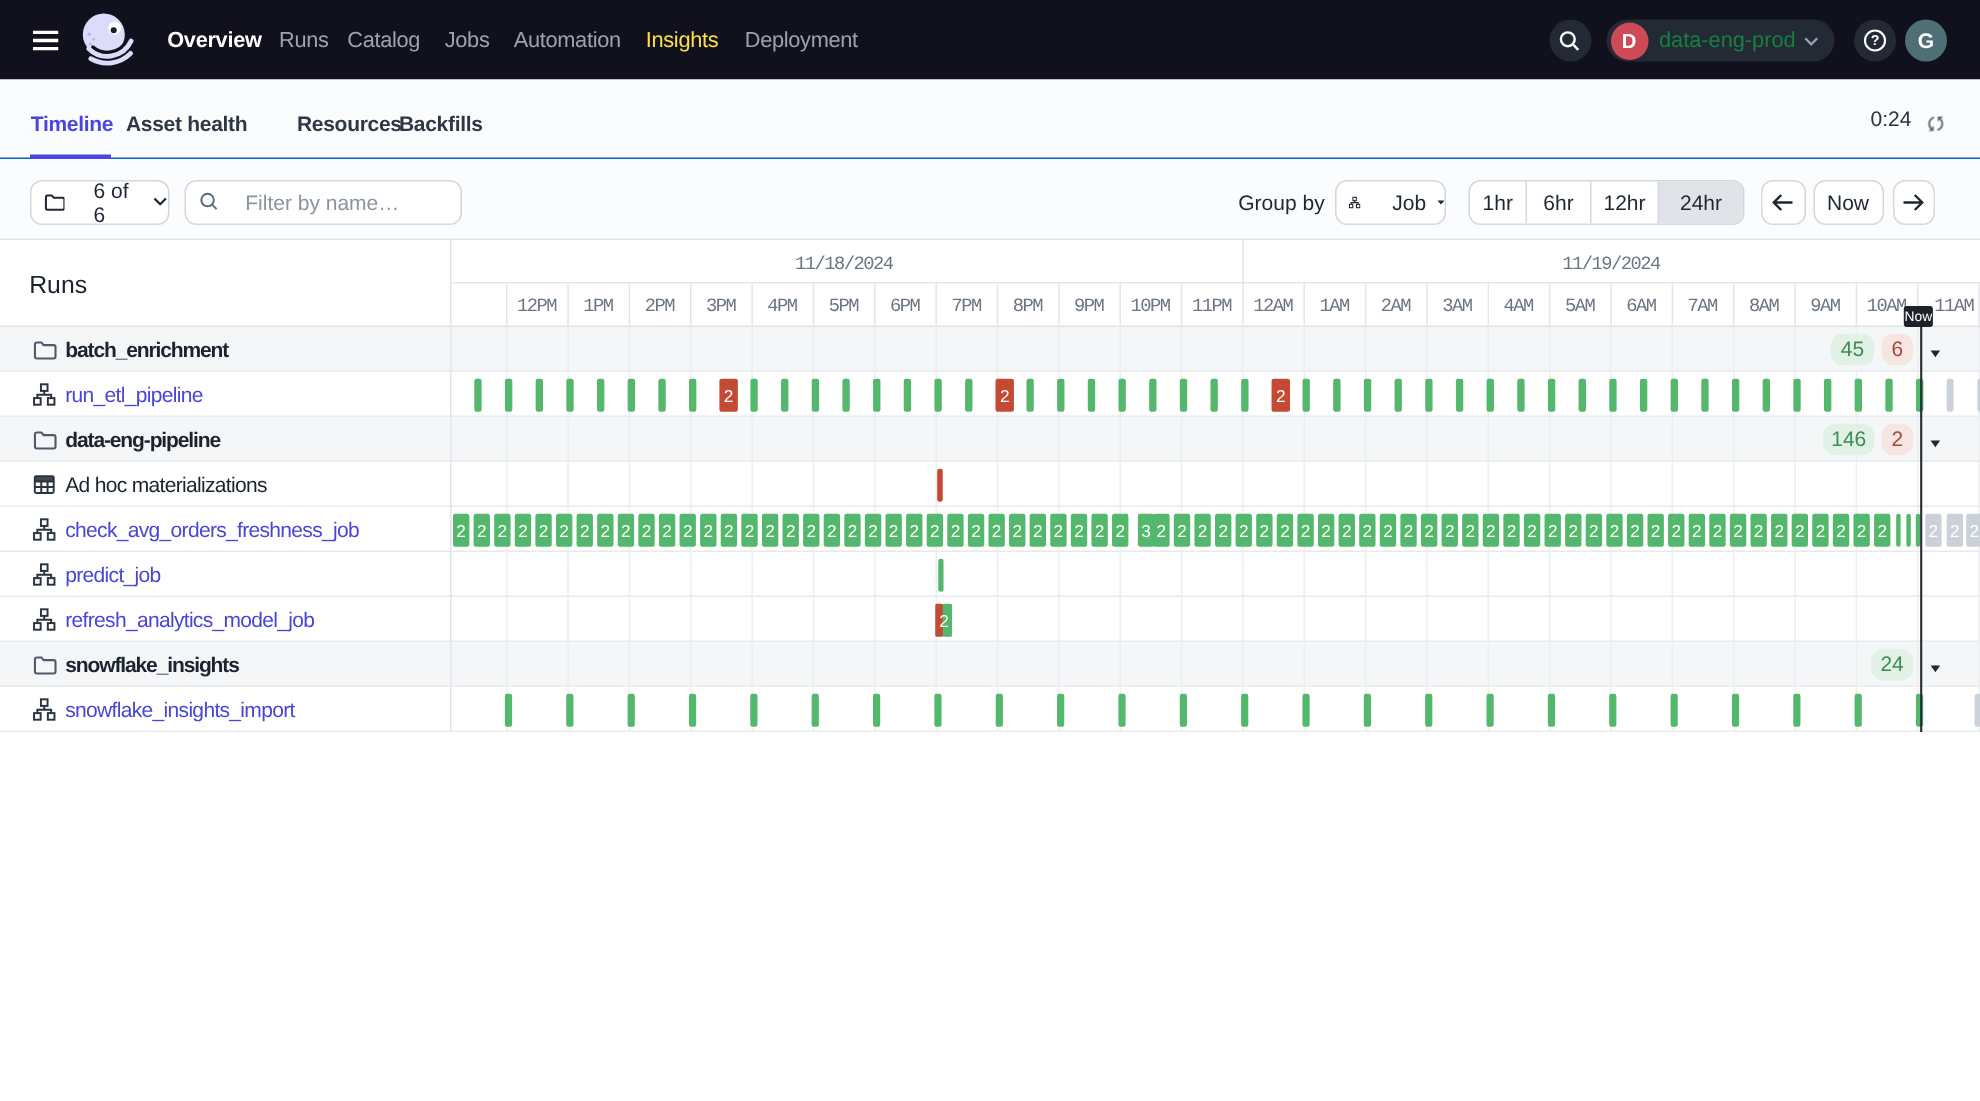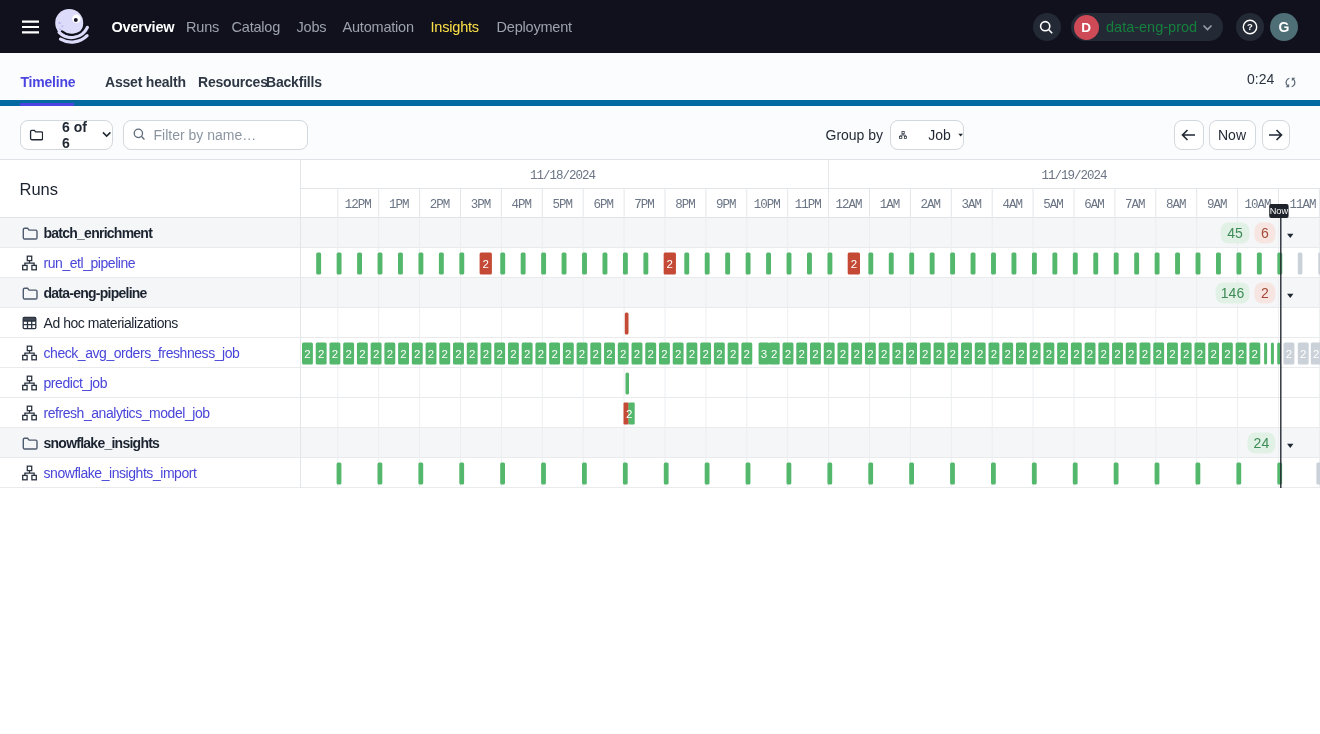--- a/index.html
+++ b/index.html
@@ -1,18 +1,18 @@
 <!DOCTYPE html>
 <html><head><meta charset="utf-8"><style>
 * { margin:0; padding:0; box-sizing:border-box; }
 html,body { width:1320px; height:734px; font-family:"Liberation Sans", sans-serif; background:#fff; overflow:hidden; }
 .abs { position:absolute; }
 #topbar { position:absolute; left:0; top:0; width:1320px; height:53px; background:#10111c; }
 .nav { position:absolute; top:0; height:53px; display:flex; align-items:center; font-size:14.5px; letter-spacing:-0.2px; }
-#tabsrow { position:absolute; left:0; top:53px; width:1320px; height:53px; background:#fbfcfd; border-bottom:6px solid #0369a1; }
+#tabsrow { position:absolute; left:0; top:53px; width:1320px; height:53px; background:#fbfcfd; border-bottom:1px solid #0369a1; }
 .tab { position:absolute; top:3px; height:52px; display:flex; align-items:center; font-size:14px; font-weight:700; letter-spacing:-0.2px; color:#2e3744; }
 #filtrow { position:absolute; left:0; top:106px; width:1320px; height:53px; background:#fbfcfd; }
 .btn { position:absolute; top:13.5px; height:30px; background:#fff; border:1px solid #d3d8dd; border-radius:8px; display:flex; align-items:center; color:#1f2733; font-size:14px; }
 #grid { position:absolute; left:0; top:0; }
 </style></head>
 <body>
 <div id="topbar">
   <svg class="abs" style="left:22px;top:20px" width="17" height="14" viewBox="0 0 17 14">
       <g stroke="#fff" stroke-width="2.2">
         <path d="M0 1.6h17M0 7h17M0 12.4h17"></path>
@@ -51,60 +51,66 @@
   <svg class="abs" style="left:1241.5px;top:19px" width="16" height="16" viewBox="0 0 16 16">
       <circle cx="8" cy="8" r="6.7" stroke="#fff" stroke-width="1.4" fill="none"></circle>
       <text x="8" y="11.3" fill="#fff" font-size="9.5" font-weight="700" text-anchor="middle" font-family="&quot;Liberation Sans&quot;, sans-serif">?</text>
     </svg>
   <div class="abs" style="left:1270px;top:13px;width:28px;height:28px;border-radius:50%;background:#4f6f77;color:#fff;font-size:14px;font-weight:700;display:flex;align-items:center;justify-content:center">G</div>
 </div>
 
 <div id="tabsrow">
   <div class="tab" style="left:20.5px;color:#4a44e0">Timeline</div>
   <div class="abs" style="left:20px;top:50px;width:54px;height:3px;background:#4a44e0"></div>
-  <div class="tab" style="left:105px">Asset health</div>
+  <div class="tab" style="left:84px">Asset health</div>
   <div class="tab" style="left:198px">Resources</div>
   <div class="tab" style="left:266px">Backfills</div>
   <div class="abs" style="left:1247px;top:0;height:52px;display:flex;align-items:center;color:#2a3340;font-size:14px">0:24</div>
   <svg class="abs" style="left:1283px;top:75px;position:fixed" width="15" height="15" viewBox="0 0 24 24">
       <path d="M12 4V1L8 5l4 4V6c3.31 0 6 2.69 6 6 0 1.01-.25 1.97-.7 2.8l1.46 1.46C19.54 15.03 20 13.57 20 12c0-4.42-3.58-8-8-8zm0 14c-3.31 0-6-2.69-6-6 0-1.01.25-1.97.7-2.8L5.24 7.74C4.46 8.97 4 10.43 4 12c0 4.42 3.58 8 8 8v3l4-4-4-4v3z" fill="#5c6979" transform="rotate(45 12 12)"></path>
     </svg>
 </div>
 
 <div id="filtrow">
   <div class="btn" style="left:20px;width:92.5px">
     <svg style="margin-left:8px" width="15" height="15" viewBox="0 0 16 16">
         <path d="M1.8 4.6c0-.7.6-1.3 1.3-1.3h3l1.5 1.8h6.6c.7 0 1.3.6 1.3 1.3v6.3c0 .7-.6 1.3-1.3 1.3H3.1c-.7 0-1.3-.6-1.3-1.3V4.6z" fill="none" stroke="#1f2733" stroke-width="1.5"></path>
       </svg>
-    <span style="margin-left:19px;font-weight:700">6 of 6</span>
+    <span style="margin-left:19px;font-weight:400">6 of 6</span>
     <svg style="margin-left:6px" width="10" height="7" viewBox="0 0 10 7">
         <path d="M1 1.2l4 4 4-4" stroke="#1f2733" stroke-width="1.6" fill="none"></path>
       </svg>
   </div>
   <div class="btn" style="left:122.5px;width:185px;color:#8b95a1">
     <svg style="margin-left:9px" width="13" height="13" viewBox="0 0 15 15">
         <circle cx="6.2" cy="6.2" r="4.8" stroke="#5c6979" stroke-width="1.5" fill="none"></circle>
         <path d="M9.9 9.9l3.3 3.3" stroke="#5c6979" stroke-width="1.5"></path>
       </svg>
-    <span style="margin-left:8px">Filter by name…</span>
+    <span style="margin-left:18px">Filter by name…</span>
   </div>
   <div class="abs" style="left:825.5px;top:13.5px;height:30px;display:flex;align-items:center;font-size:14px;color:#1f2733">Group by</div>
   <div class="btn" style="left:890px;width:74px">
     <svg style="margin-left:8px" width="14" height="14" viewBox="0 0 16 16">
         <g stroke="#1f2733" stroke-width="1.4" fill="none">
           <rect x="5.8" y="1.2" width="4.4" height="4.4"></rect>
           <rect x="1.2" y="10.4" width="4.4" height="4.4"></rect>
           <rect x="10.4" y="10.4" width="4.4" height="4.4"></rect>
           <path d="M8 5.6v2.6M3.4 10.4V8.2h9.2v2.2"></path>
         </g>
       </svg>
     <span style="margin-left:21px">Job</span>
     <svg style="margin-left:7px" width="9" height="6" viewBox="0 0 9 6">
         <path d="M0.5 0.8h8l-4 4.6z" fill="#1f2733"></path>
       </svg>
+  </div>
+  <div class="btn" style="left:979px;width:184px;padding:0">
+    <div style="width:38px;text-align:center;border-right:1px solid #d3d8dd;line-height:28px">1hr</div>
+    <div style="width:43px;text-align:center;border-right:1px solid #d3d8dd;line-height:28px">6hr</div>
+    <div style="width:45px;text-align:center;border-right:1px solid #d3d8dd;line-height:28px">12hr</div>
+    <div style="flex:1;text-align:center;background:#e0e3e8;border-radius:0 7px 7px 0;line-height:28px">24hr</div>
   </div>
   <div class="btn" style="left:1174px;width:29.5px;justify-content:center">
     <svg width="15" height="12" viewBox="0 0 15 12">
         <g stroke="#1f2733" stroke-width="1.6" fill="none">
           <path d="M14 6H1.5M6.5 1L1.5 6l5 5"></path>
         </g>
       </svg>
   </div>
   <div class="btn" style="left:1208.5px;width:47px;justify-content:center">Now</div>
   <div class="btn" style="left:1261.5px;width:28.5px;justify-content:center">

